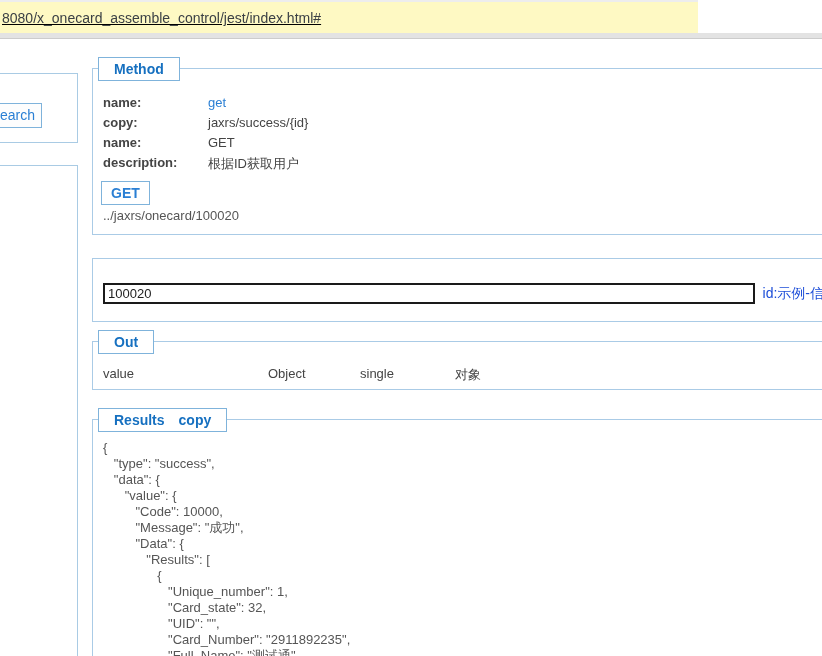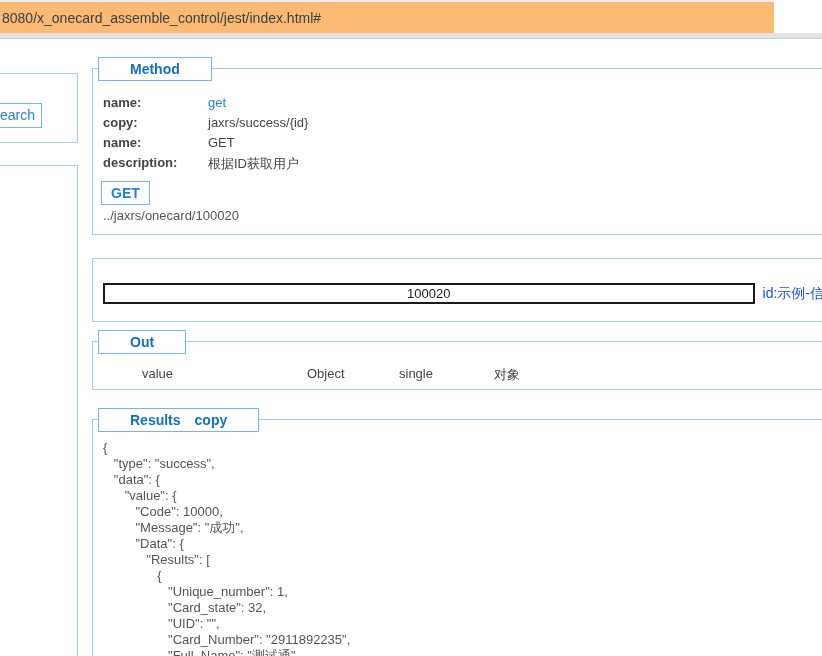--- a/index.html
+++ b/index.html
@@ -4,22 +4,22 @@
 <style>
   * { box-sizing: border-box; }
   html,body { margin:0; padding:0; }
   body {
     width:822px; height:656px; position:relative; overflow:hidden;
     background:#ffffff; font-family:"Liberation Sans", sans-serif;
   }
 
   
   .topbar {
-    position:absolute; top:0; left:0; width:774px; height:33px;
-    background:#fdba74; border-top:2px solid #ededed;
+    position:absolute; top:0; left:0; width:698px; height:33px;
+    background:#fef9c3; border-top:2px solid #ededed;text-decoration:underline;
   }
   .topbar .url {
     font-size:14px; color:#3b4045; padding:8px 0 0 2px; white-space:nowrap;
   }
   .topbar-strip {
     position:absolute; top:33px; left:0; width:822px; height:6px;
     background:#e3e3e3; border-bottom:1px solid #cccccc;
   }
 
   
@@ -45,21 +45,21 @@
   }
   .sec-method { top:68px;  height:167px; }
   .sec-pp     { top:258px; height:64px;  }
   .sec-out    { top:341px; height:49px;  }
   .sec-result { top:419px; height:260px; border-bottom:none; }
 
   .legend {
     position:absolute; top:-12px; left:5px;
     background:#ffffff; border:1px solid #7fb3db;
     color:#1670c0; font-weight:bold; font-size:14px;
-    padding:3px 31px; white-space:nowrap;
+    padding:3px 15px; white-space:nowrap;
   }
   .legend .copy { margin-left:14px; cursor:pointer; }
 
   
   .kv { margin:26px 0 0 10px; }
   .kv-row { display:flex; font-size:13px; color:#444; height:20px; }
   .kv-label { width:105px;font-weight:bold; }
   .kv-value {}
   .link { color:#2a7fd4; cursor:pointer; }
 
@@ -69,27 +69,27 @@
     color:#2a7fd4; font-size:14px; font-weight:bold;
     padding:3px 9px; cursor:pointer;
   }
   .invoke-url { margin:3px 0 0 10px; font-size:13px; color:#555; }
 
   
   .pp-row { margin:24px 0 0 10px; display:flex; align-items:center; }
   .pp-input {
     width:712px; height:21px; border:2px solid #1a1a1a;
     font-size:13px; padding:0 3px; font-family:"Liberation Sans", sans-serif;
-    background:#fff; color:#222;text-align:center;
+    background:#fff; color:#222;
   }
   .pp-hint { margin-left:8px; font-size:14px; color:#1d4ed8; white-space:nowrap; }
 
   
   .out-row { margin:24px 0 0 10px; display:flex; font-size:13px; color:#444; }
-  .out-c1 { width:165px;margin-left:39px; }
+  .out-c1 { width:165px; }
   .out-c2 { width:92px; }
   .out-c3 { width:95px; }
   .out-c4 {}
 
   
   .result-json {
     margin:20px 0 0 10px; font-size:13px; line-height:16px; color:#555;
     white-space:pre; font-family:"Liberation Sans", sans-serif;
   }
 </style>

